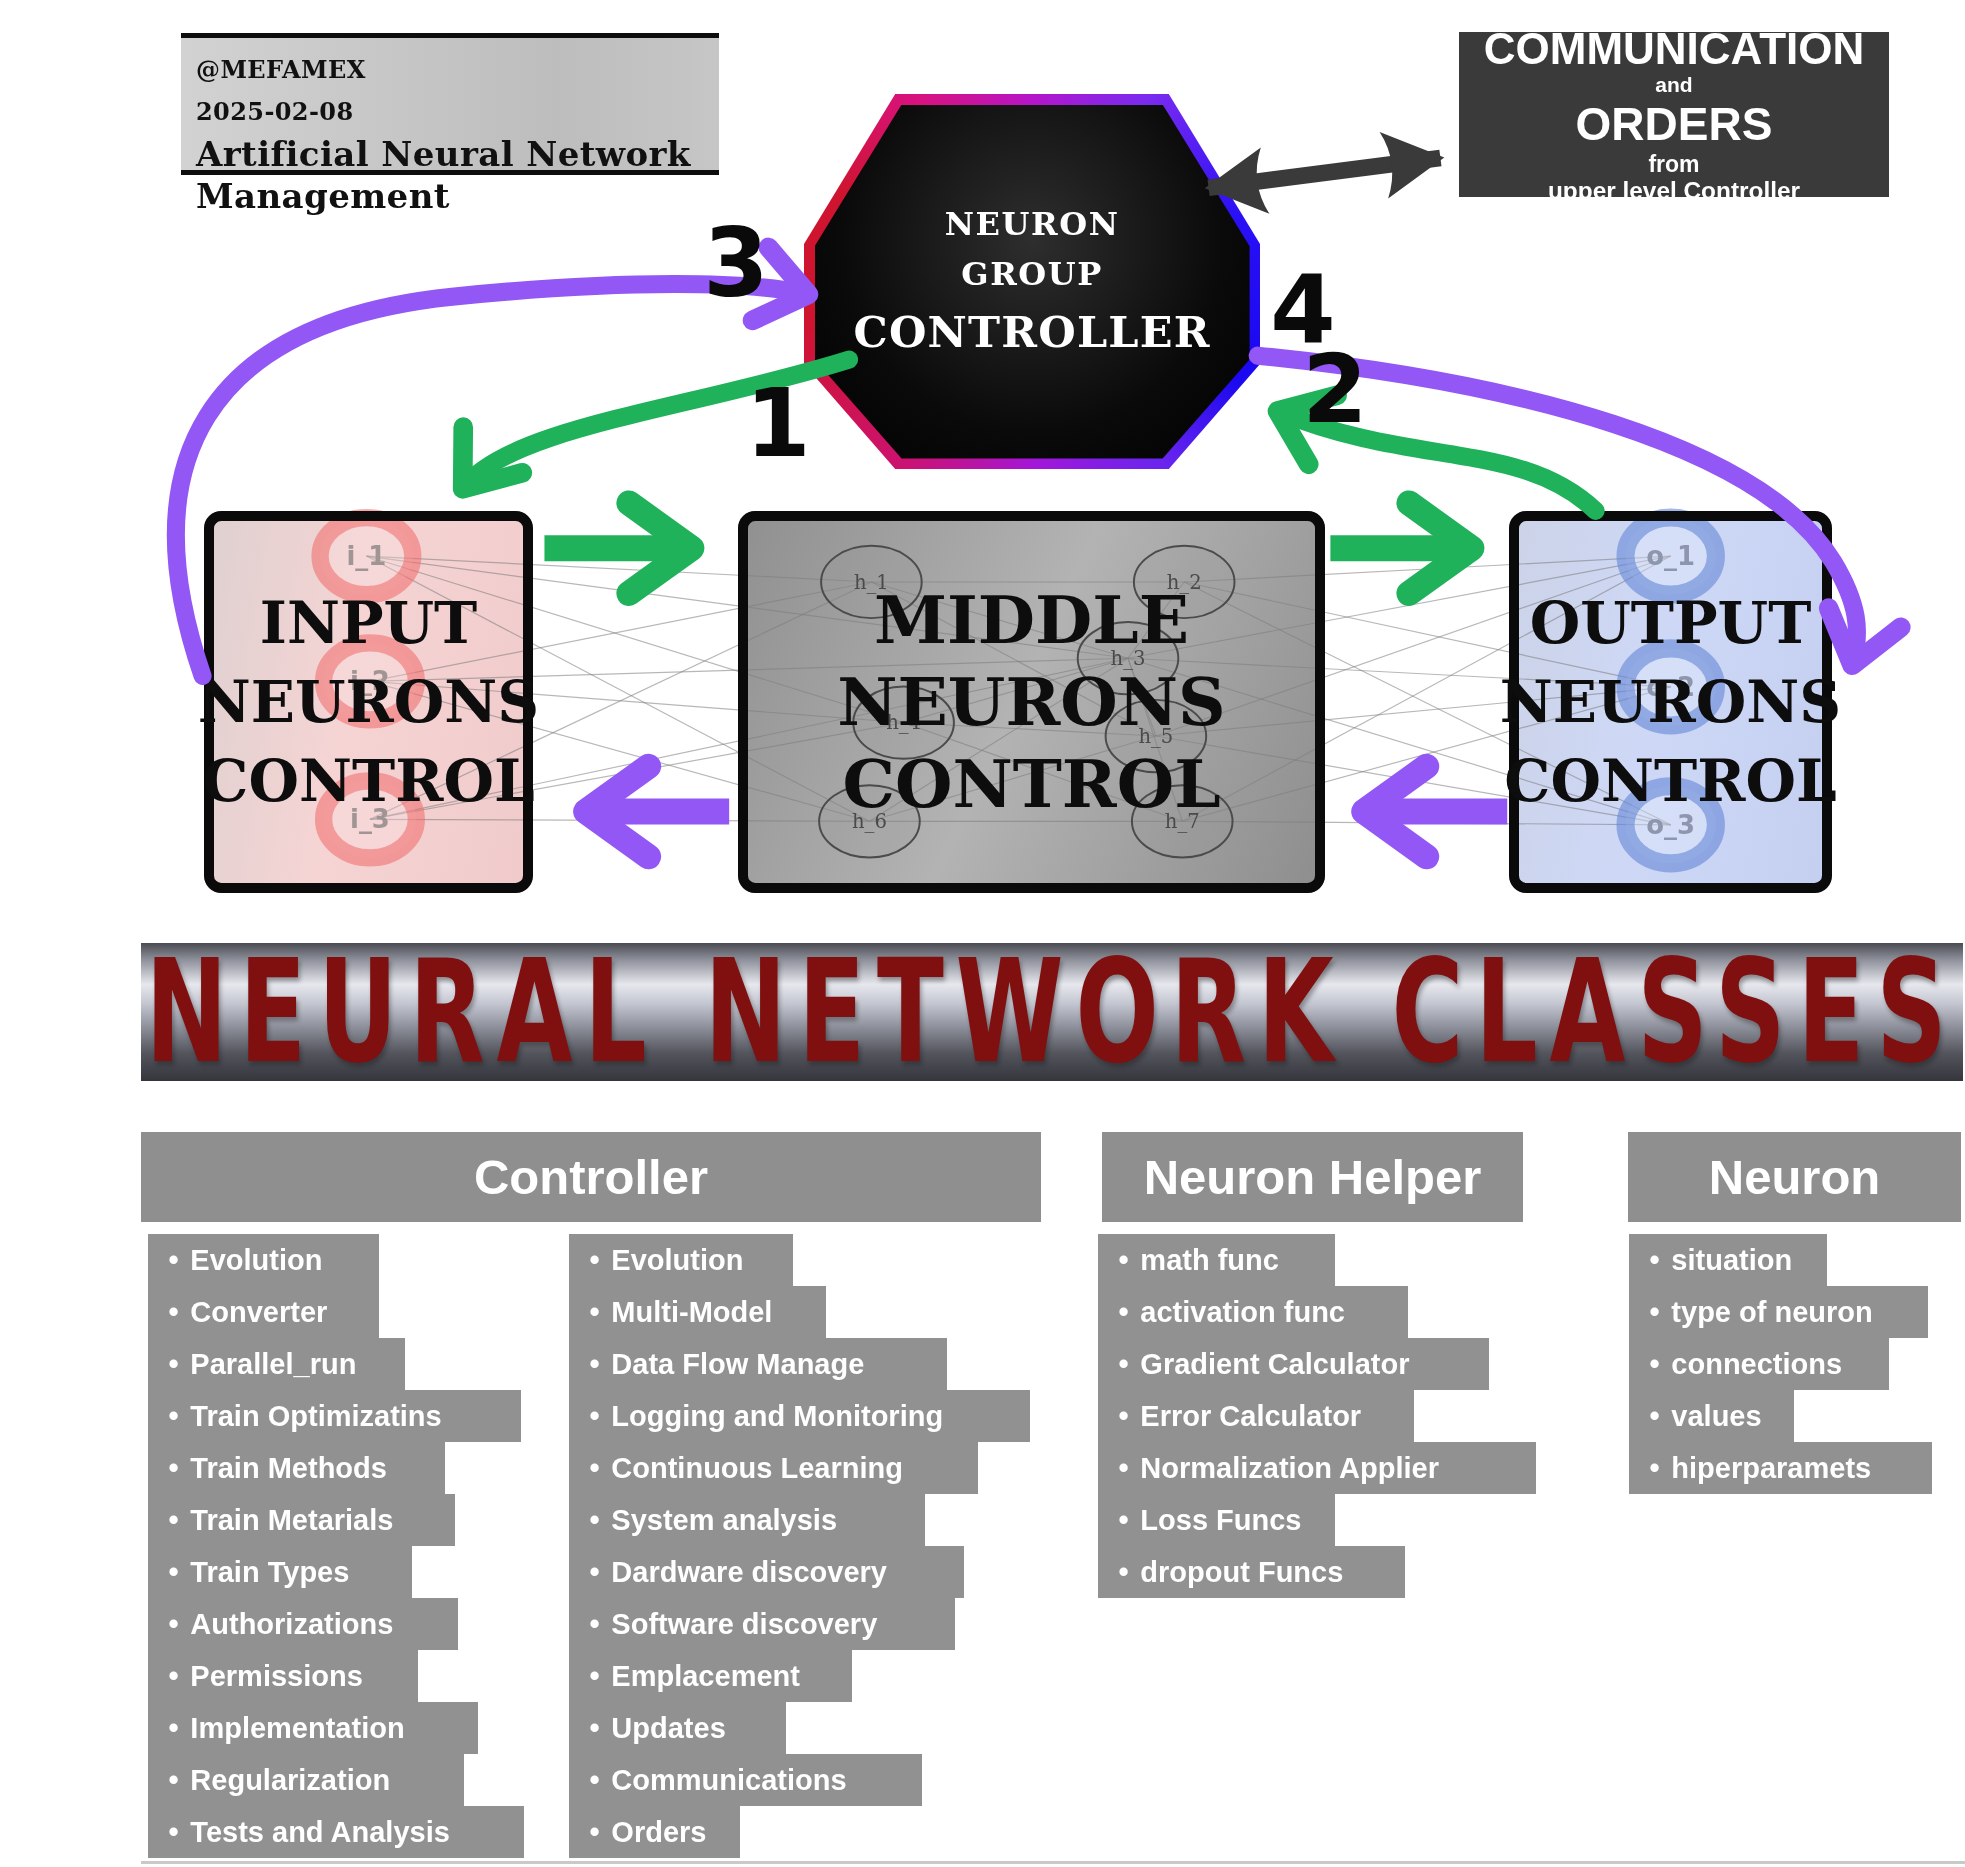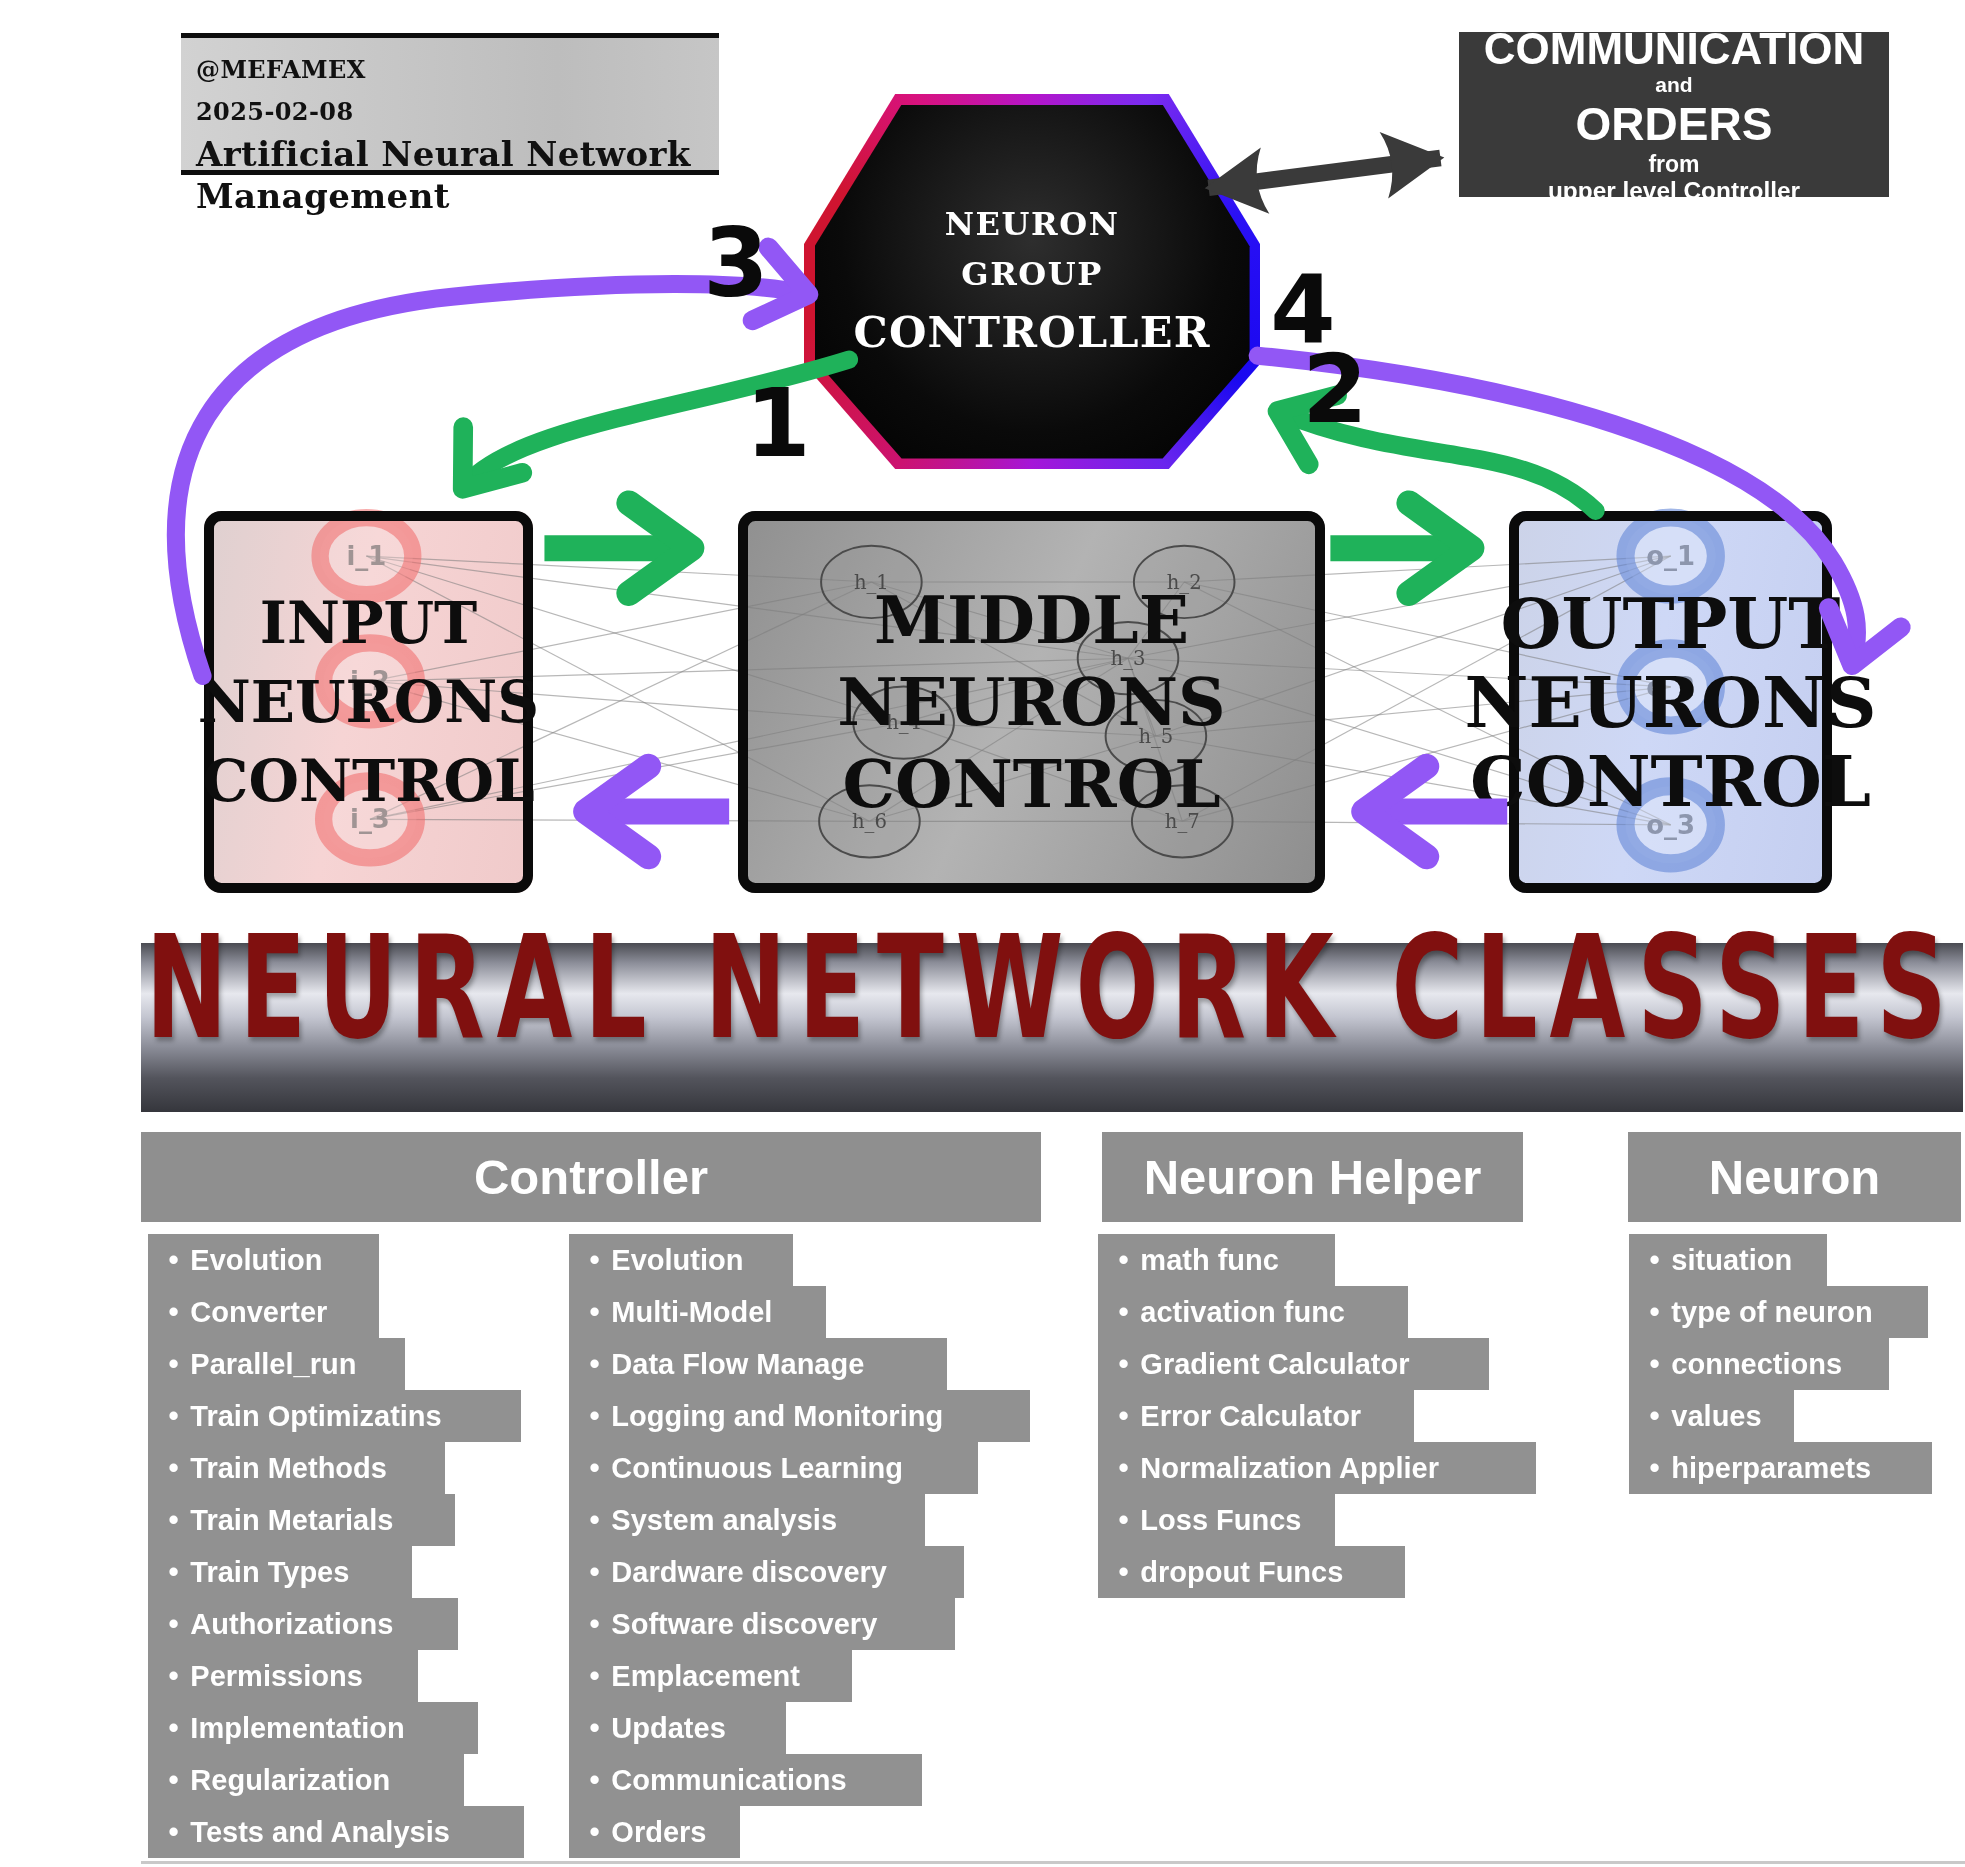--- a/index.html
+++ b/index.html
@@ -54,40 +54,40 @@
             background:linear-gradient(100deg,#ccd3e8 0%,#ced8f6 45%,#c4cef0 100%);}
   .box-frame{z-index:4;border:10.2px solid #0a0a0a;border-radius:17.3px;box-sizing:border-box;
              background:transparent;}
   #input-frame{left:204px;top:511px;width:329px;height:382px;}
   #middle-frame{left:738px;top:511px;width:587px;height:382px;}
   #output-frame{left:1509px;top:511px;width:323px;height:382px;}
   .box-title{z-index:5;display:flex;flex-direction:column;align-items:center;justify-content:center;
              font-family:"DejaVu Serif",serif;font-weight:700;color:#0d0d0d;text-align:center;}
   #input-title{left:204px;top:511px;width:329px;height:382px;font-size:58px;line-height:79px;}
   #middle-title{left:738px;top:511px;width:587px;height:382px;font-size:66px;line-height:82px;}
-  #output-title{left:1509px;top:511px;width:323px;height:382px;font-size:70px;line-height:79px;}
+  #output-title{left:1509px;top:511px;width:323px;height:382px;font-size:58px;line-height:79px;}
 
   
   #web{left:0;top:0;z-index:3;}
   #web-lines line{stroke:#7d7d7d;stroke-width:3;opacity:0.55;}
   .in-ring{fill:rgba(250,224,224,0.35);stroke:rgba(240,104,104,0.55);stroke-width:44;}
   .out-ring{fill:rgba(228,235,252,0.40);stroke:rgba(100,135,215,0.60);stroke-width:46;}
   .mid-ring{fill:rgba(150,150,150,0.18);stroke:#4b4b4b;stroke-width:5;}
   .in-lbl{fill:#a09494;font:600 66px "DejaVu Sans",sans-serif;text-anchor:middle;}
   .out-lbl{fill:#8d96ad;font:600 66px "DejaVu Sans",sans-serif;text-anchor:middle;}
   .mid-lbl{fill:#4a4a4a;font:400 50px "DejaVu Serif",serif;text-anchor:middle;}
 
   
   #arrows{left:0;top:0;z-index:7;}
 
   
-  #banner{left:141px;top:943px;width:1822px;height:169px;z-index:6;
+  #banner{left:141px;top:943px;width:1822px;height:138px;z-index:6;
           background:linear-gradient(180deg,#4a4b52 0%,#8d8f9a 12%,#e7e8ee 30%,#c3c5d0 44%,
                      #8a8c97 62%,#53545c 80%,#35363c 100%);
-          display:flex;justify-content:center;}
+          display:flex;align-items:center;justify-content:center;}
   #banner span{display:inline-block;transform:scaleY(1.45);font:700 98px "DejaVu Sans",sans-serif;
           letter-spacing:11.8px;color:#80100f;text-shadow:2px 2.8px 3.5px rgba(20,20,20,0.35);white-space:nowrap;}
 
   
   .cls-header{top:1132px;height:90px;z-index:6;background:#8f8f8f;color:#fff;
               display:flex;align-items:center;justify-content:center;
               font:700 49px "Liberation Sans",sans-serif;}
   .cls-col{top:1234px;z-index:6;}
   .cls-item{height:52px;background:#919191;color:#fff;display:flex;align-items:center;
             font:700 29px "Liberation Sans",sans-serif;padding-left:20.4px;box-sizing:border-box;

